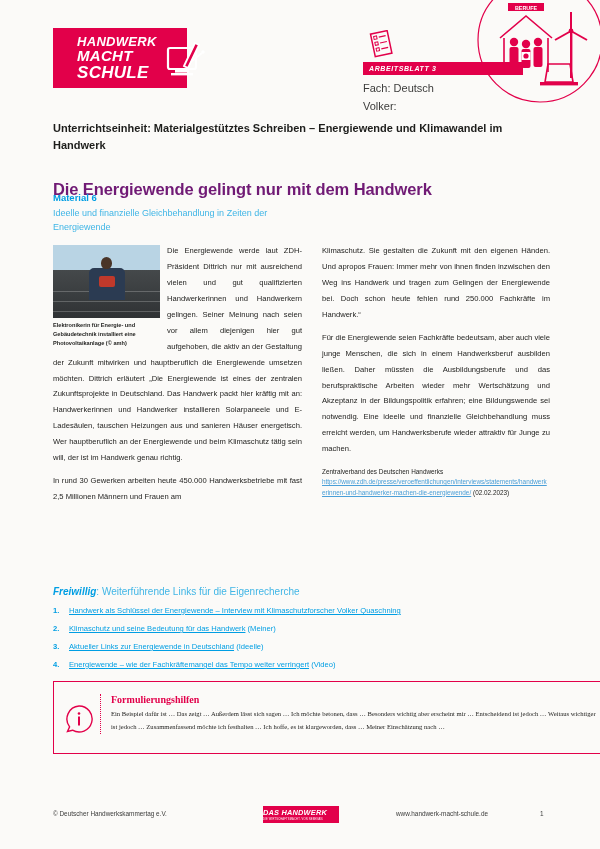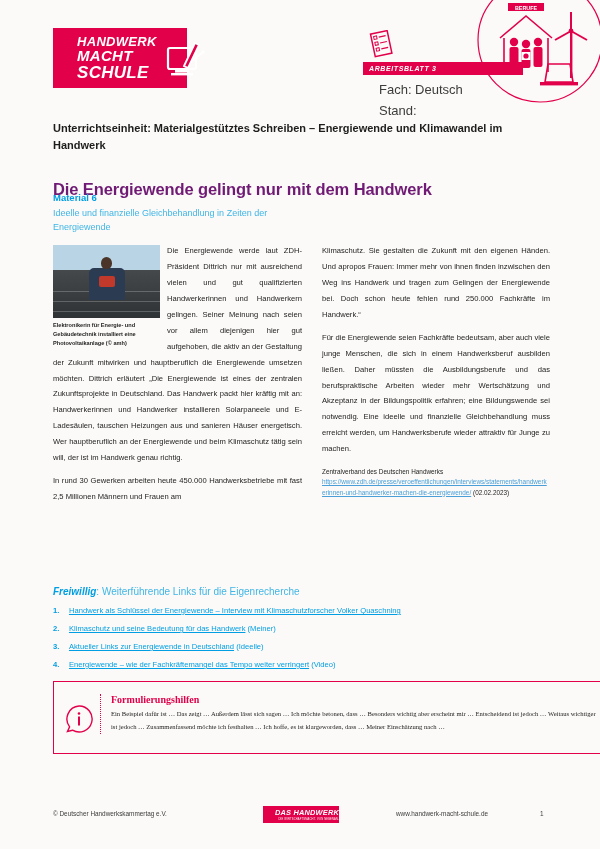--- a/index.html
+++ b/index.html
@@ -75,24 +75,24 @@
     font-weight: bold;
     font-style: italic;
     letter-spacing: 0.6px;
     display: flex;
     align-items: center;
     padding-left: 6px;
     box-sizing: border-box;
   }
   .badge-meta {
     position: absolute;
-    left: 16px;
+    left: 0;
     top: 55px;
     color: #3c3c3b;
-    font-size: 13px;
+    font-size: 11px;
     line-height: 1.65;
   }
   .sheet-icon {
     position: absolute;
     left: 6px;
     top: 6px;
   }
   .circle-art {
     position: absolute;
     left: 430px;
@@ -314,21 +314,21 @@
   .footer-logo {
     position: absolute;
     left: 263px;
     top: 0px;
     width: 76px;
     height: 17px;
     background: #e2004a;
     color: #ffffff;
     display: flex;
     flex-direction: column;
-    align-items: flex-end;
+    align-items: flex-start;
     justify-content: center;
   }
   .footer-logo .fl1 {
     font-size: 7.4px;
     font-weight: bold;
     font-style: italic;
     letter-spacing: 0.2px;
   }
   .footer-logo .fl2 {
     font-size: 2.6px;
@@ -386,21 +386,21 @@
             <rect x="6.5" y="17" width="3" height="3" fill="none" stroke="#e2004a" stroke-width="1"></rect>
             <rect x="11.5" y="6" width="7" height="1.2" fill="#e2004a"></rect>
             <rect x="11.5" y="12" width="7" height="1.2" fill="#e2004a"></rect>
             <rect x="11.5" y="18" width="7" height="1.2" fill="#e2004a"></rect>
           </g>
         </svg>
       </div>
       <div class="badge-bar">ARBEITSBLATT 3</div>
       <div class="badge-meta">
         <div>Fach: Deutsch</div>
-        <div>Stand:</div>
+        <div>Volker:</div>
       </div>
     </div>
 
     <div class="circle-art">
       <svg width="170" height="112" viewBox="0 0 170 112">
         <circle cx="110" cy="40" r="62" fill="none" stroke="#e2004a" stroke-width="1.2"></circle>
 
         <rect x="78" y="3" width="36" height="8" fill="#e2004a"></rect>
         <text x="96" y="9.8" font-family="Liberation Sans, sans-serif" font-size="5.4" font-weight="bold" fill="#ffffff" text-anchor="middle">BERUFE</text>
 

